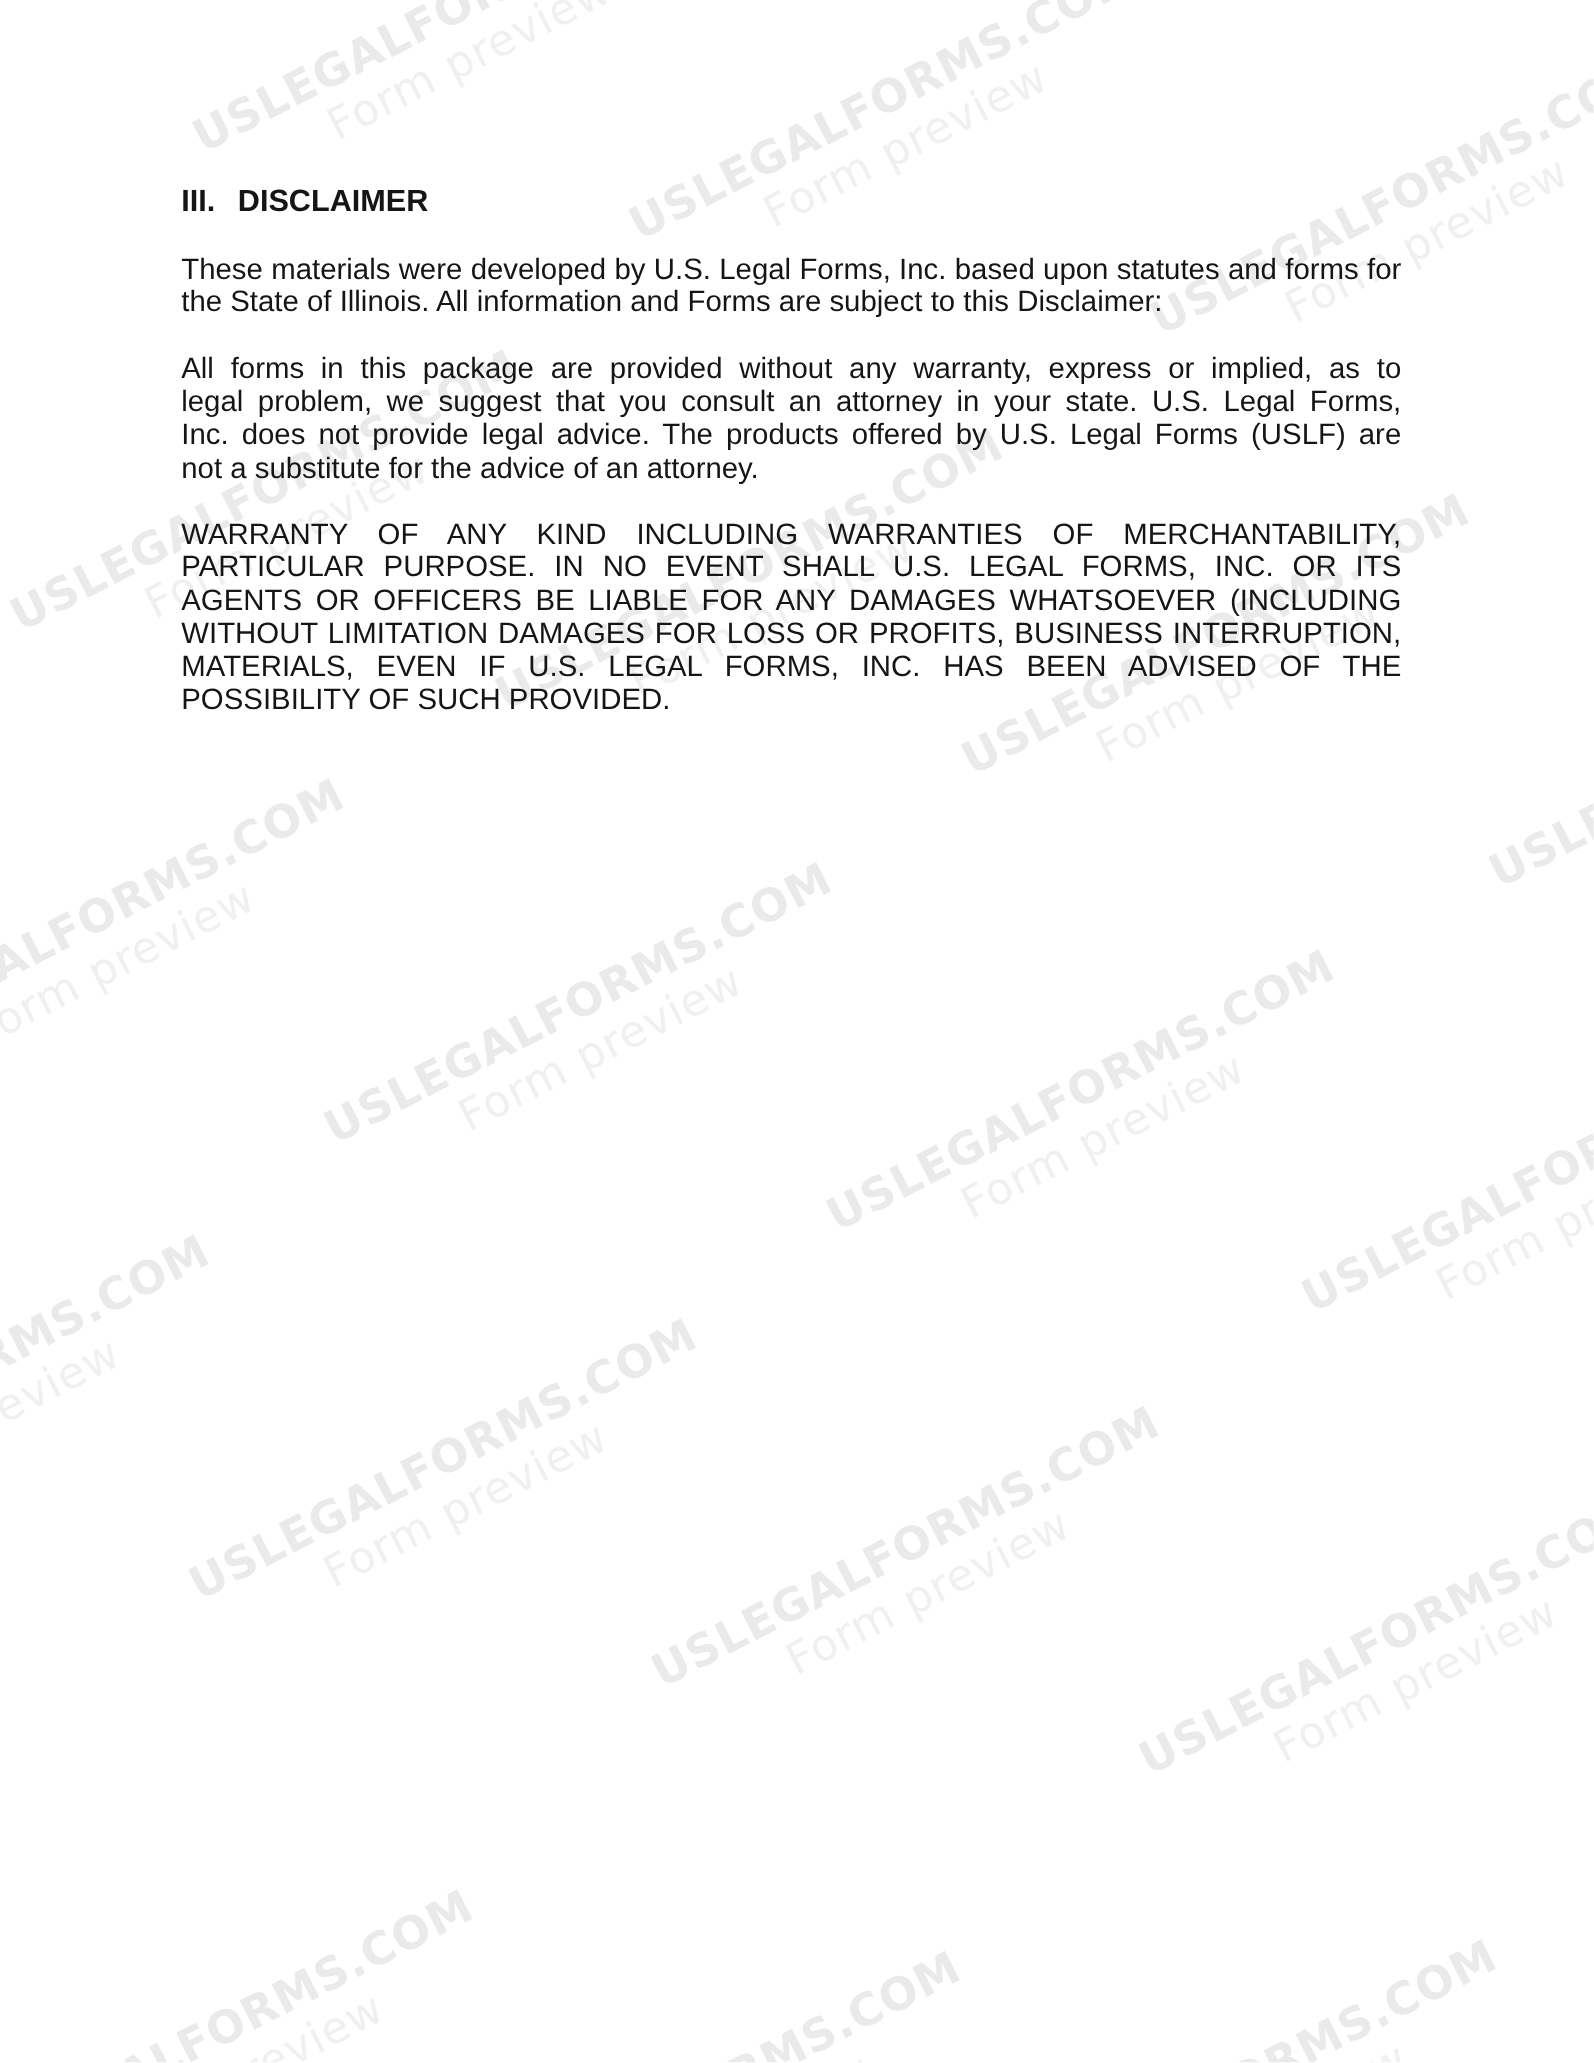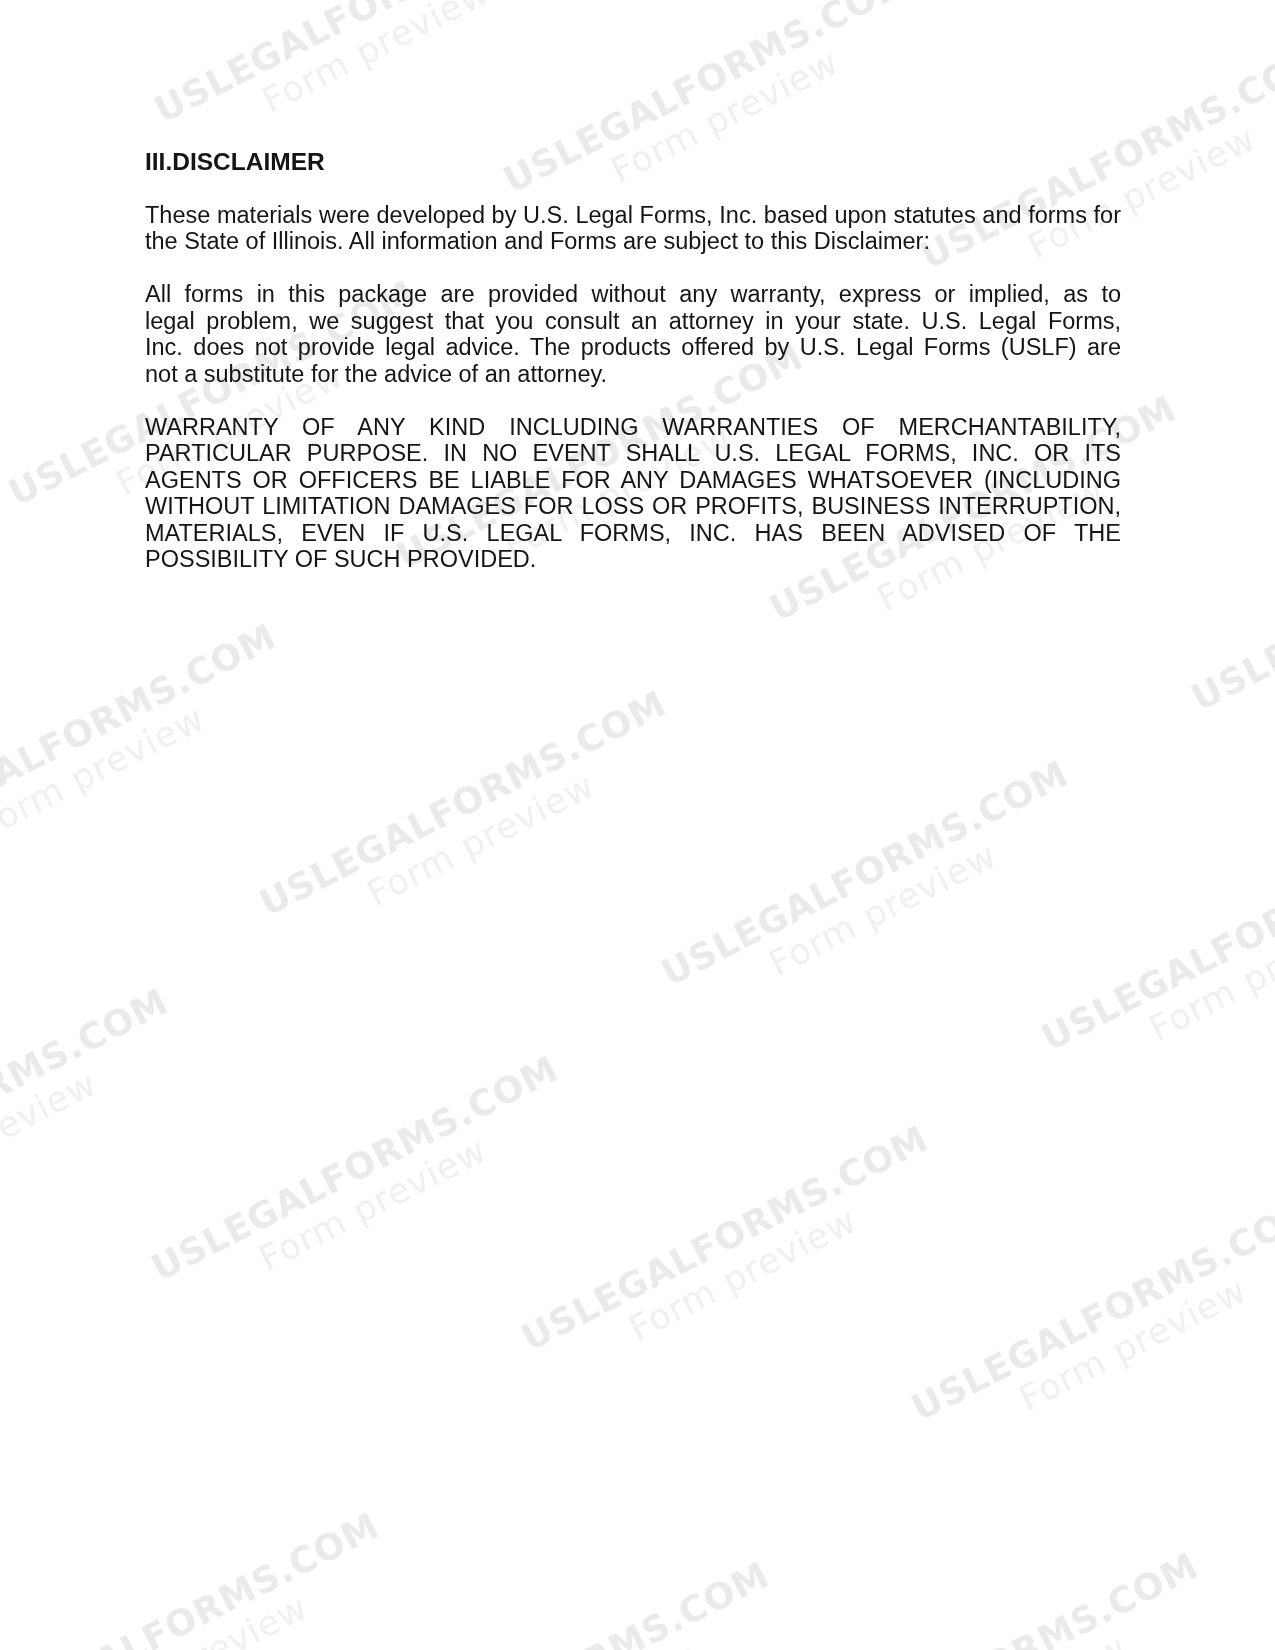--- a/index.html
+++ b/index.html
@@ -48,21 +48,21 @@
     font-size: 23.5px;
     line-height: 26.5px;
     color: #151515;
   }
   .heading {
     font-size: 24.5px;
     font-weight: bold;
     line-height: 27px;
     margin: 0 0 26.5px 0;
   }
-  .heading .num { }
+  .heading .num { margin-right: 18px; }
   .para { margin: 0 0 26.5px 0; }
   .para.bold { font-weight: normal; }
   .line { text-align: justify; }
   .line.fill { text-align-last: justify; }
 </style>
 </head>
 <body>
 
 <div class="page">
   <div class="wm-layer" id="wm-layer">

